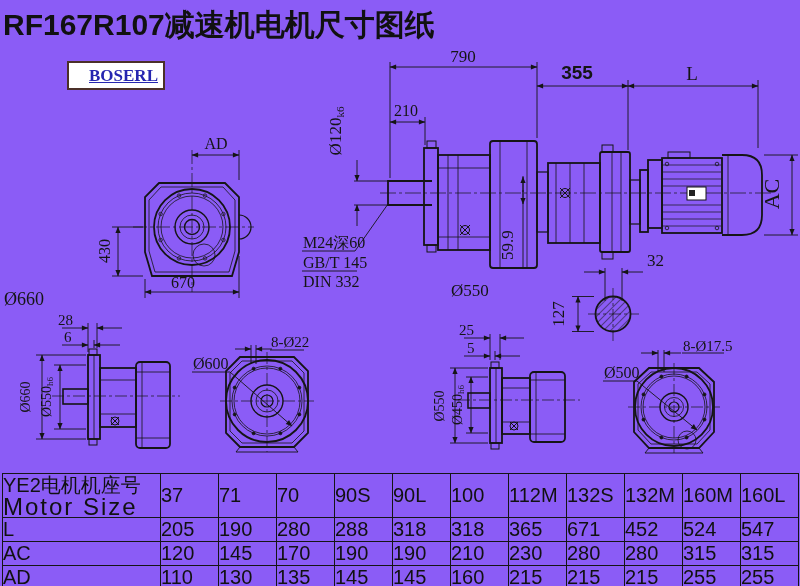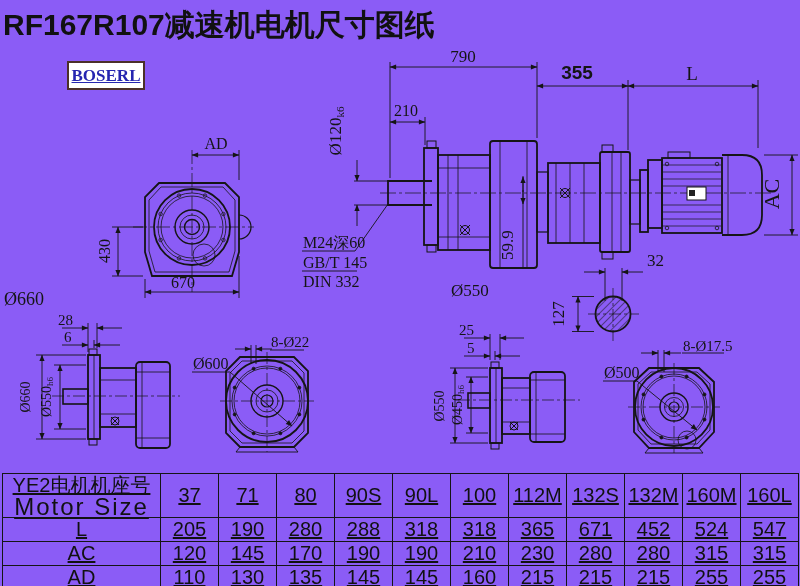--- a/index.html
+++ b/index.html
@@ -1,31 +1,31 @@
 <!DOCTYPE html>
 <html><head>
 <meta charset="utf-8">
 <style>
   html,body{margin:0;padding:0;background:#ffffff;}
   #page{position:relative;width:800px;height:586px;background:#8b5cf6;overflow:hidden;
         font-family:"Liberation Sans",sans-serif;color:#151515;}
   #title{position:absolute;left:3px;top:5px;font-size:30px;font-weight:bold;
          font-family:"Liberation Sans",sans-serif;color:#111;white-space:nowrap;}
   #logo{position:absolute;left:67px;top:61px;width:74px;height:25px;border:2px solid #4b3029;
-        display:flex;align-items:center;justify-content:center;
+        display:flex;align-items:center;justify-content:flex-start;
         font-family:"Liberation Serif",serif;font-weight:bold;font-size:17px;
-        color:#2525b0;text-decoration:underline;background:#fff;}
+        color:#2525b0;text-decoration:underline;background:#fff;padding-left:20px;}
   #drawing{position:absolute;left:0;top:0;}
   svg text{fill:#151515;}
   .ser{font-family:"Liberation Serif",serif;}
   .sanb{font-family:"Liberation Sans",sans-serif;font-weight:bold;}
   #tablewrap{position:absolute;left:2px;top:473px;}
   table{border-collapse:collapse;table-layout:fixed;width:796px;}
-  td{border:1.6px solid #151515;text-align:center;vertical-align:middle;
-     font-family:"Liberation Sans",sans-serif;color:#111;font-size:20px;padding:0;text-decoration:underline;}
+  td{border:1.6px solid #151515;text-align:left;vertical-align:middle;
+     font-family:"Liberation Sans",sans-serif;color:#111;font-size:20px;padding:0;}
   td.hd1{font-size:20px;line-height:21px;}
   .msize{font-size:24px;letter-spacing:2px;}
 </style>
 </head>
 <body>
 
 <div id="page">
 
   <div id="title">RF167R107减速机电机尺寸图纸</div>
   <div id="logo">
@@ -376,21 +376,21 @@
         <col span="11" style="width:58px">
       </colgroup>
       <tbody>
           <tr style="height:44px">
         <td class="hd1">
           <div>YE2电机机座号</div>
           <div class="msize">Motor Size</div>
         </td>
         <td>37</td>
         <td>71</td>
-        <td>80</td>
+        <td>70</td>
         <td>90S</td>
         <td>90L</td>
         <td>100</td>
         <td>112M</td>
         <td>132S</td>
         <td>132M</td>
         <td>160M</td>
         <td>160L</td>
       </tr>
       <tr style="height:22px">

